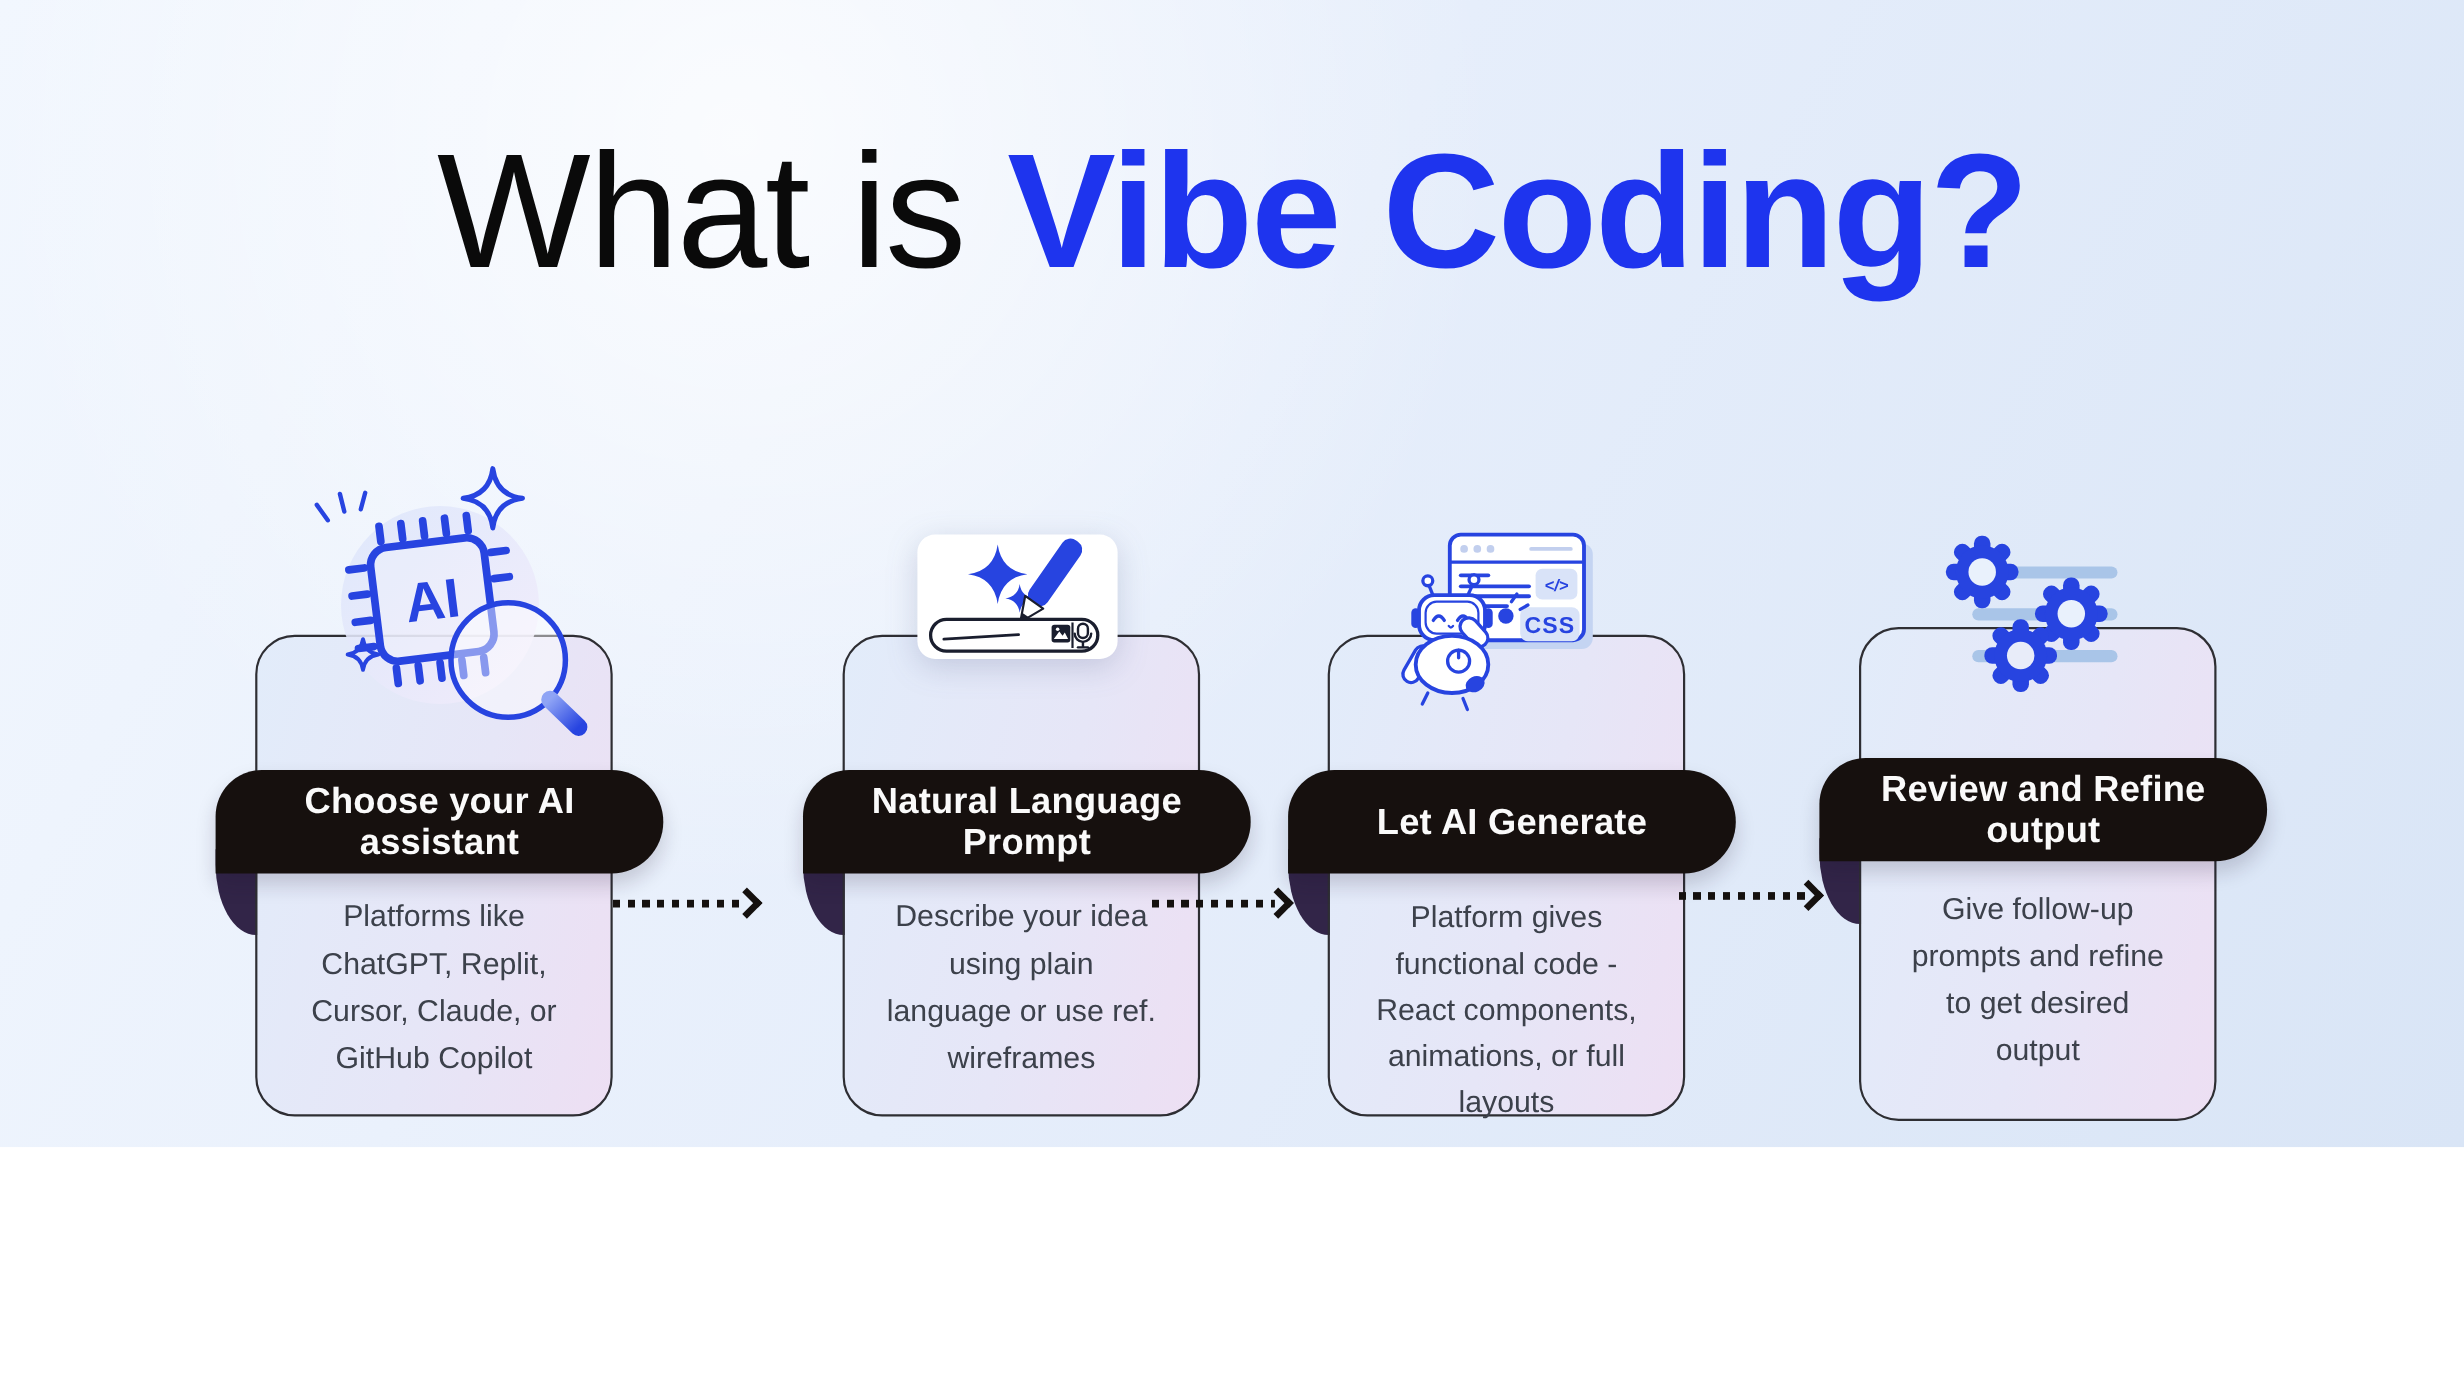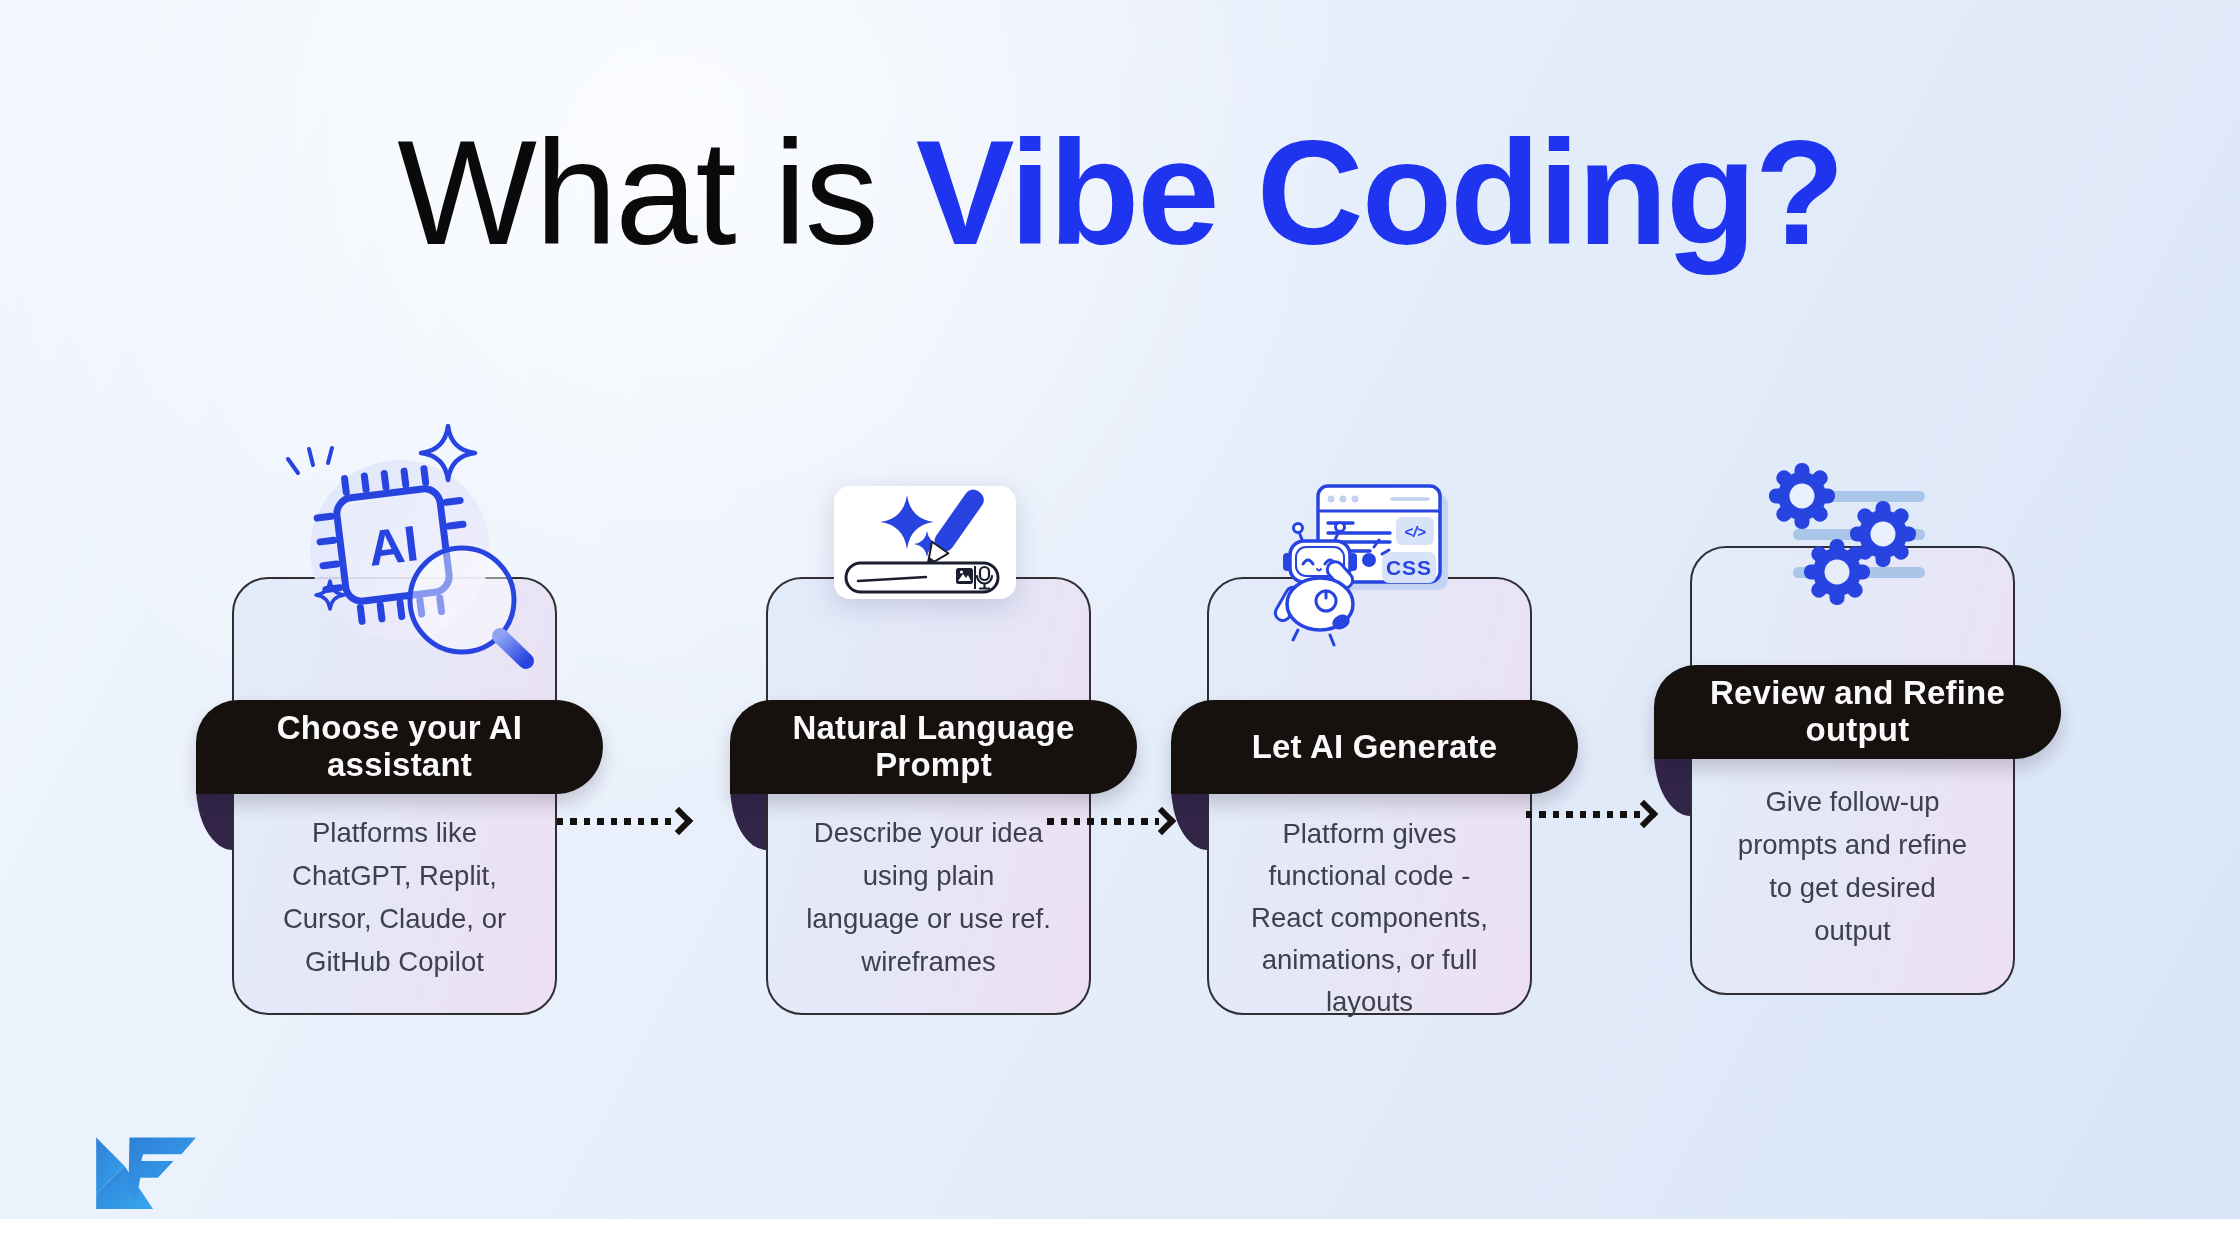--- a/index.html
+++ b/index.html
@@ -4,30 +4,30 @@
 <style>
   :root{
     --accent-blue:#2744e0; --title-blue:#1e34ee; --banner-black:#16100e;
     --fold-purple:#322548; --body-text:#3c414b; --light-blue:#a9c5e8;
     --badge-fill:#d9e3f8; --bg-from:#f2f7fe; --bg-mid:#e6eefb; --bg-to:#d9e5f6;
     --card-from:#e2ecfa; --card-mid:#e6e6f7; --card-to:#eddff3;
     --card-border:#2e2e33; --pill-ink:#1a1e2e; --arrow-ink:#15110f;
   }
   html,body{margin:0;padding:0;}
   body{font-family:"Liberation Sans",sans-serif;}
-  .canvas{position:relative;width:2240px;height:1219px;overflow:hidden;
+  .canvas{position:relative;width:2240px;height:1043px;overflow:hidden;
     background:
       radial-gradient(circle at 30% 12%, rgba(255,255,255,.75) 0%, rgba(255,255,255,0) 38%),
       linear-gradient(118deg, var(--bg-from) 0%, var(--bg-mid) 48%, var(--bg-to) 100%);}
   .title{position:absolute;top:112px;left:0;right:0;text-align:center;
     font-size:148px;line-height:1.1;font-weight:400;color:#0a0a0a;letter-spacing:-2px;white-space:pre;}
   .title strong{color:var(--title-blue);font-weight:700;}
   .card{position:absolute;width:325px;height:438px;}
   .c1{left:232px;top:577px;} .c2{left:766px;top:577px;} .c3{left:1207px;top:577px;}
-  .c4{left:1690px;top:546px;height:449px;}
+  .c4{left:1690px;top:570px;height:449px;}
   .card-box{position:absolute;inset:0;z-index:2;border:2px solid var(--card-border);border-radius:36px;
     background:linear-gradient(105deg, var(--card-from) 0%, var(--card-mid) 55%, var(--card-to) 100%);}
   .fold{position:absolute;left:-36px;top:195px;width:38px;height:78px;z-index:1;
     background:var(--fold-purple);border-radius:0 0 0 37px / 0 0 0 64px;}
   .c4 .fold{top:192px;}
   .banner{position:absolute;left:-36px;top:103px;width:407px;height:94px;z-index:5;
     background:var(--banner-black);border-radius:42px 47px 47px 0;
     display:flex;align-items:center;justify-content:center;text-align:center;
     color:#fafafa;font-weight:700;font-size:33px;line-height:1.12;letter-spacing:.2px;
     white-space:pre-line;box-shadow:0 10px 18px rgba(25,18,45,.18);margin-top:20px;}

